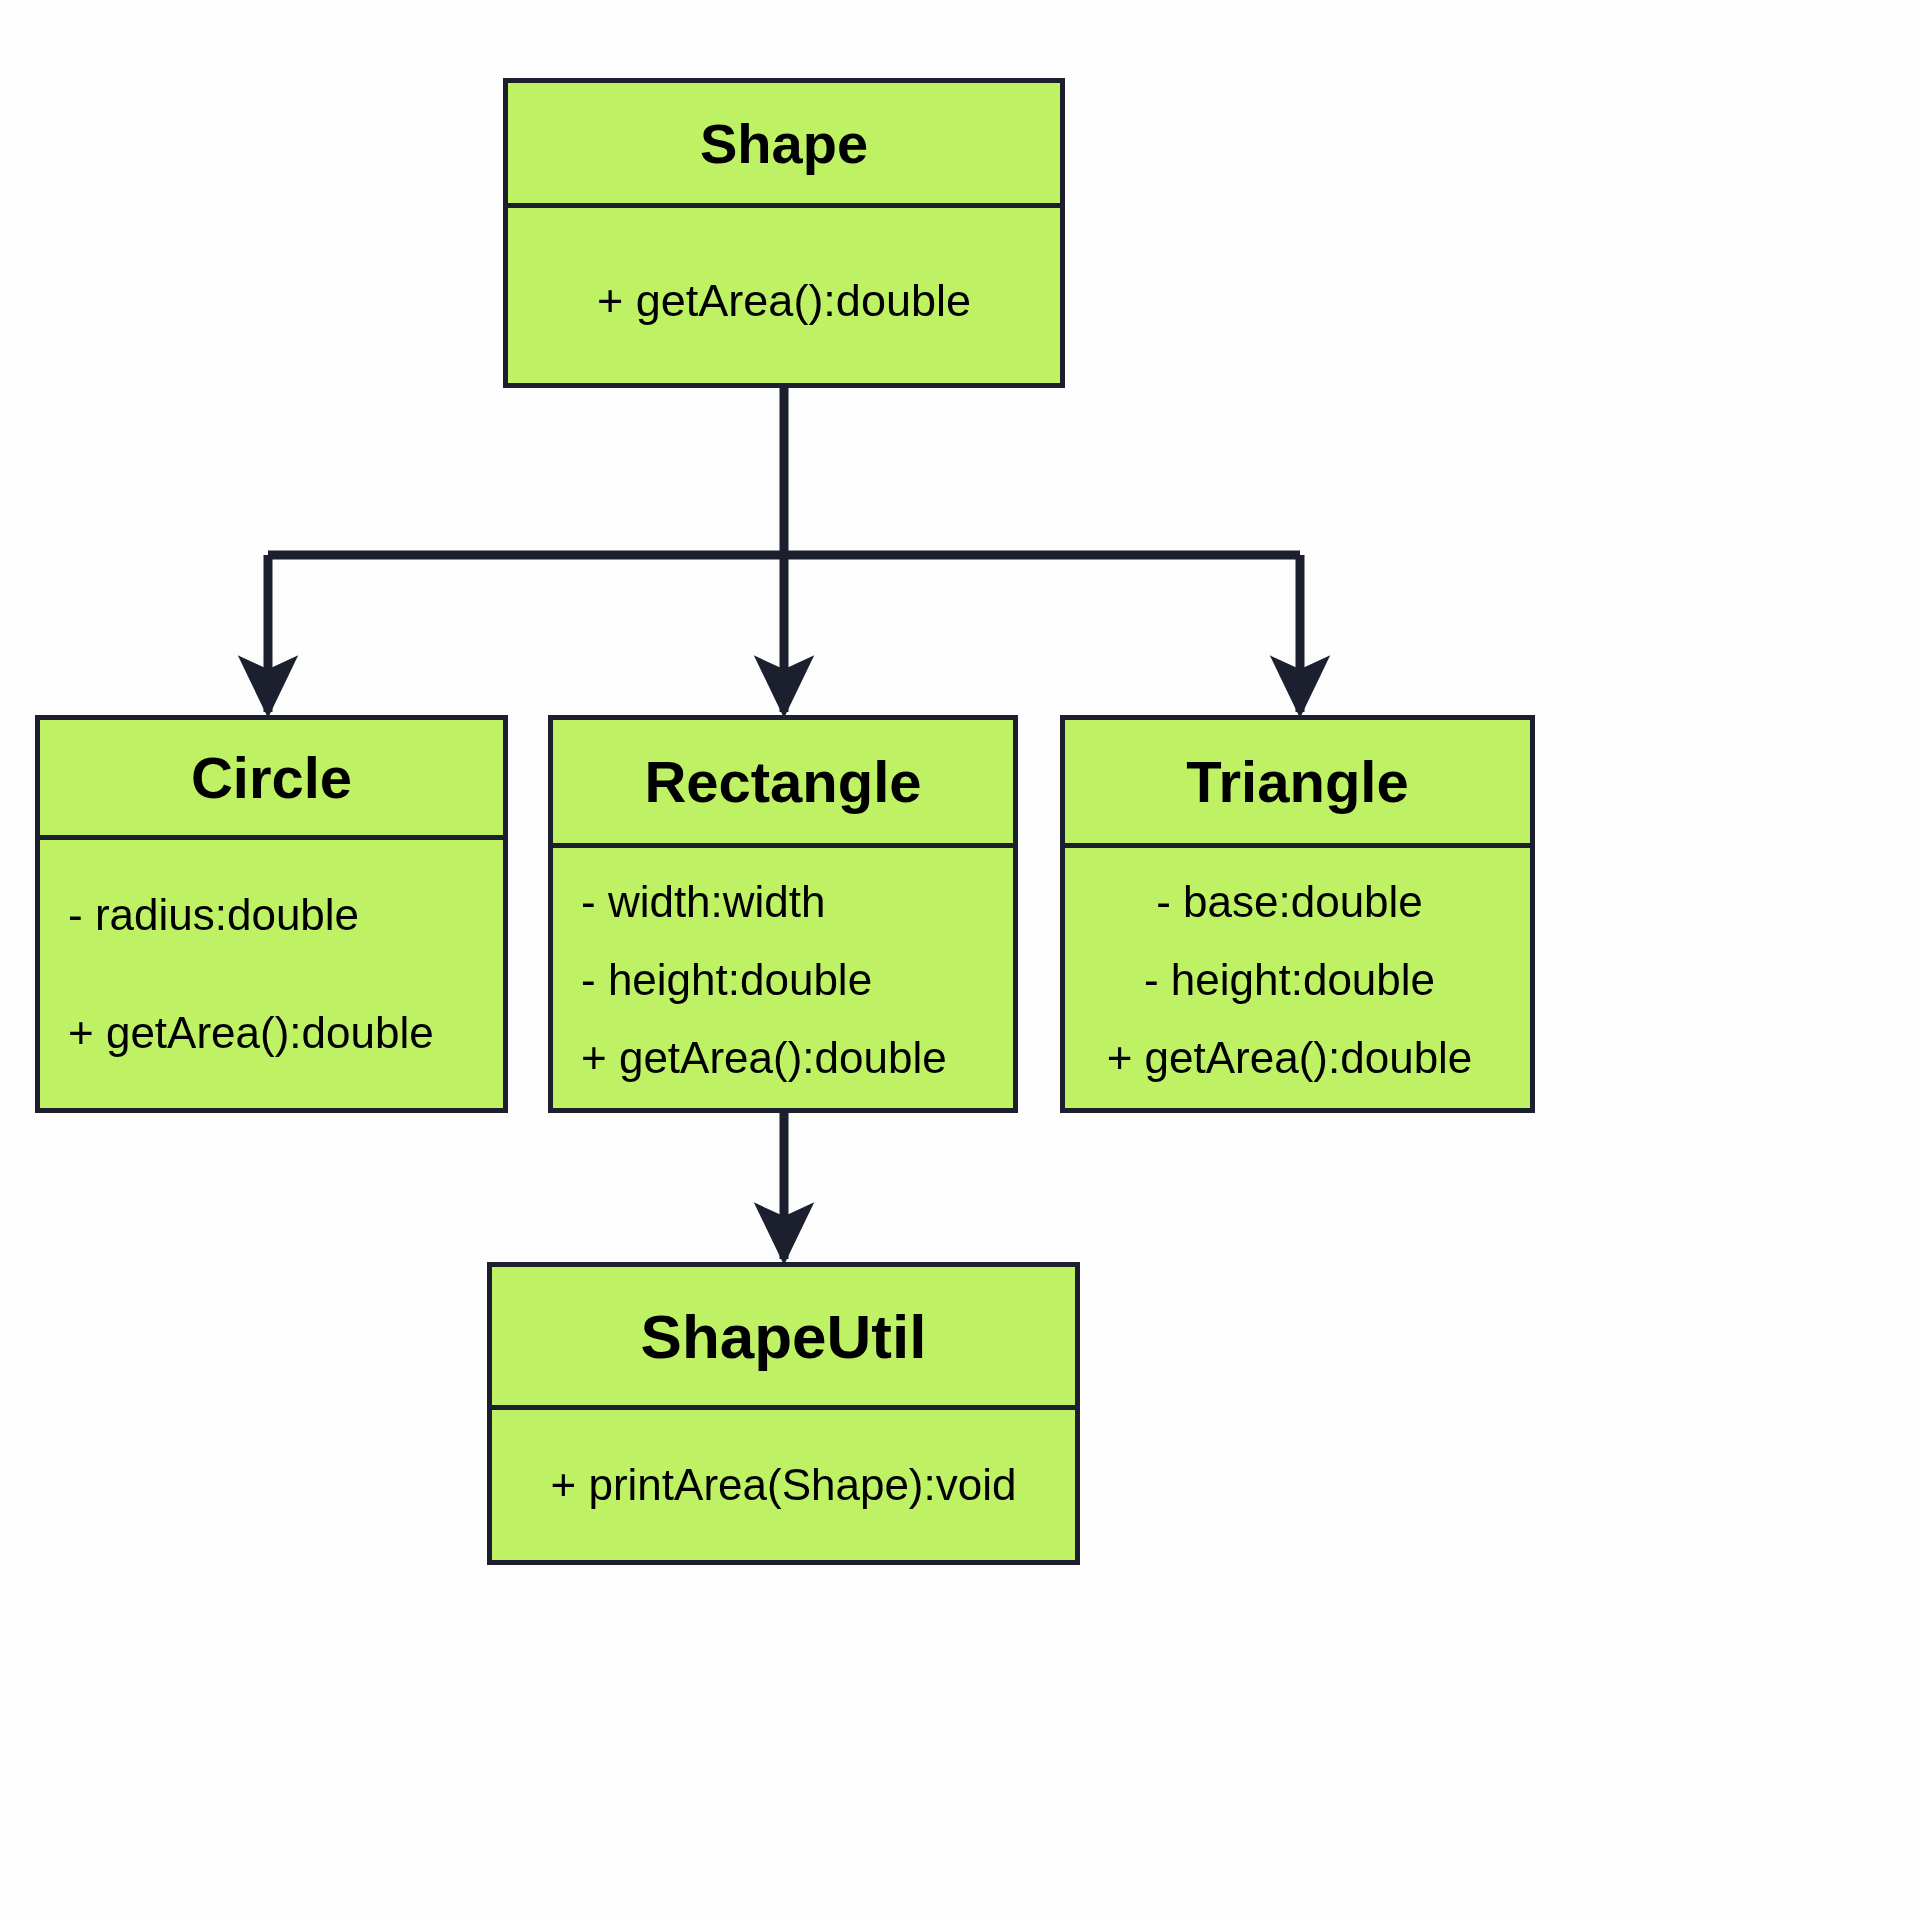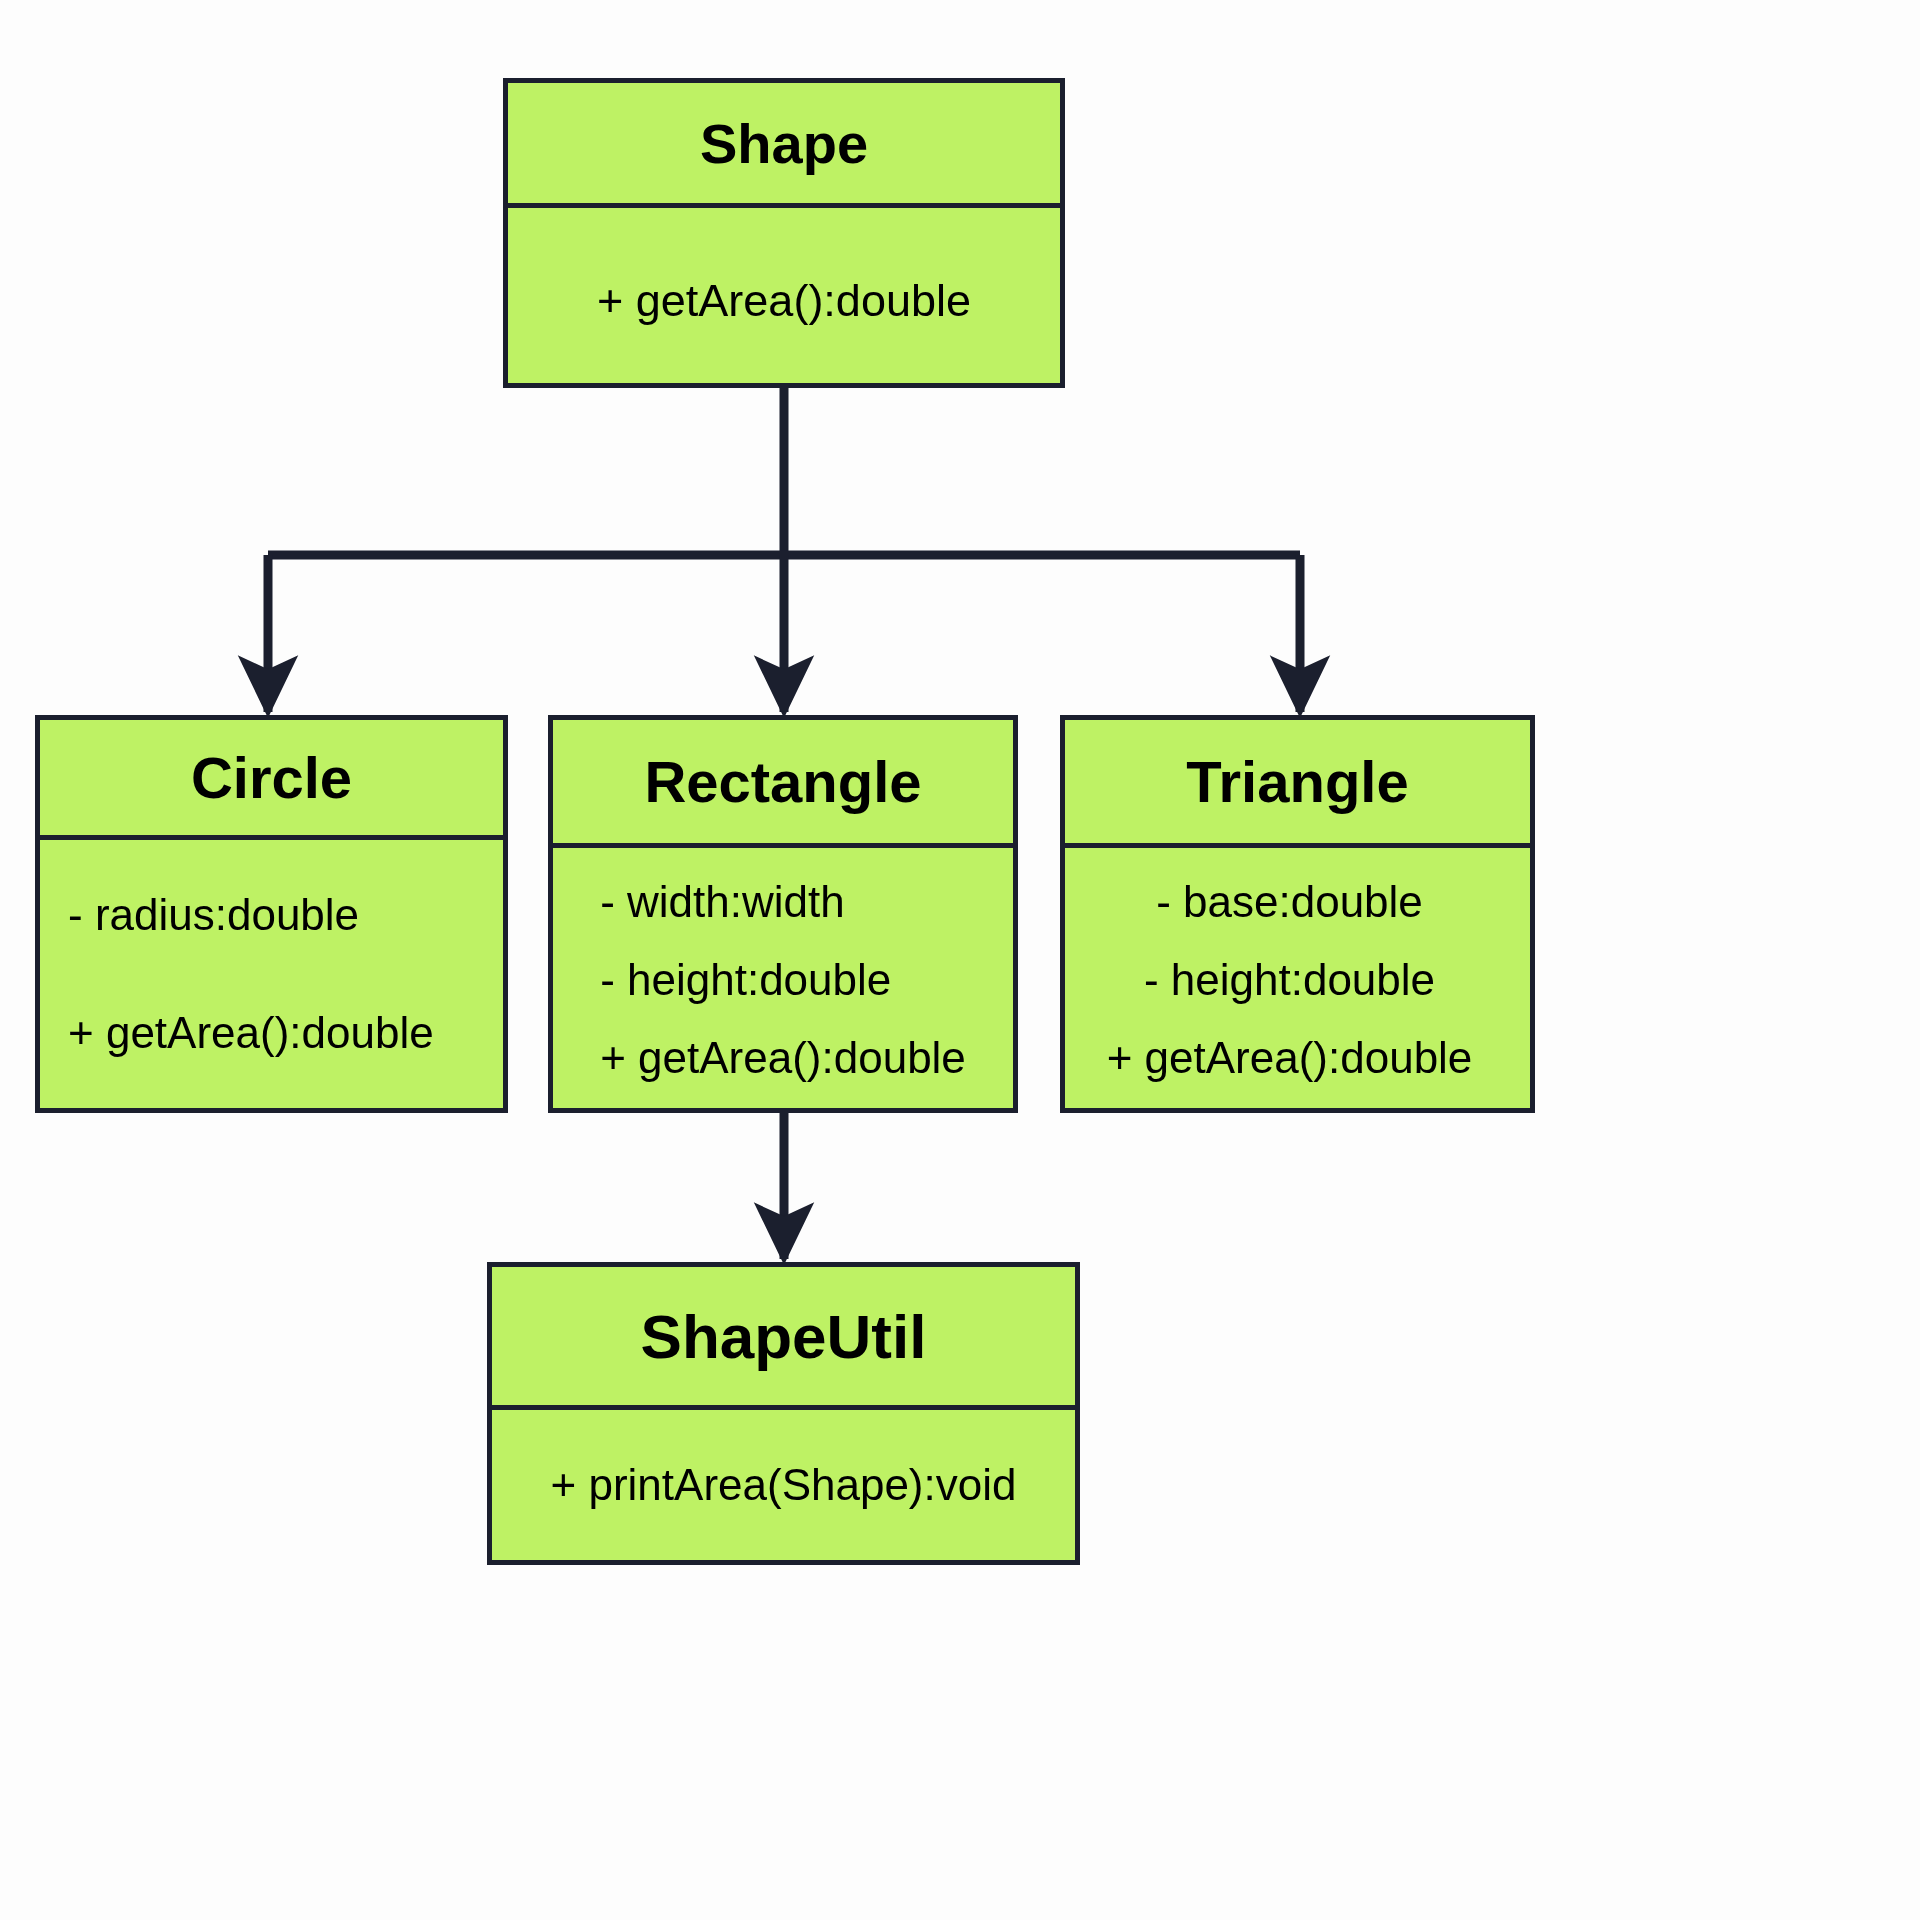--- a/index.html
+++ b/index.html
@@ -69,21 +69,21 @@
   #box-shape .uml-members { align-items: center; padding-top: 10px; }
   #box-shape .uml-member { font-size: 45px; line-height: 70px; }
 
   
   #box-circle { left: 35px; top: 715px; width: 473px; height: 398px; }
   #box-circle .uml-title { height: 123px; font-size: 58px; }
   #box-circle .uml-members { padding: 16px 28px; }
   #box-circle .uml-member { font-size: 44px; line-height: 118px; }
 
   
-  #box-rectangle { left: 548px; top: 715px; width: 470px; height: 398px; align-items: center; }
+  #box-rectangle { left: 548px; top: 715px; width: 470px; height: 398px; }
   #box-rectangle .uml-title { height: 123px; font-size: 58px; }
   #box-rectangle .uml-members { padding: 4px 28px 0 28px; }
   #box-rectangle .uml-member { font-size: 44px; line-height: 78px; }
 
   
   #box-triangle { left: 1060px; top: 715px; width: 475px; height: 398px; }
   #box-triangle .uml-title { height: 123px; font-size: 58px; }
   #box-triangle .uml-members { padding: 4px 44px 0 28px; align-items: center; }
   #box-triangle .uml-member { font-size: 44px; line-height: 78px; }
 

